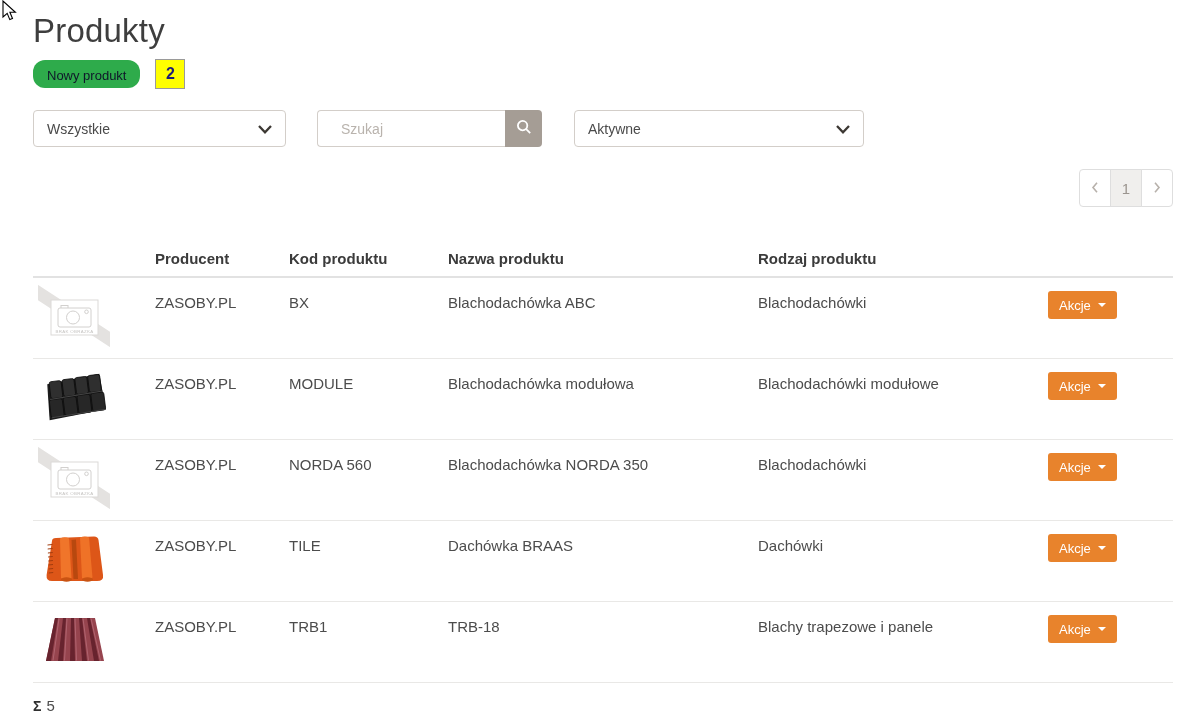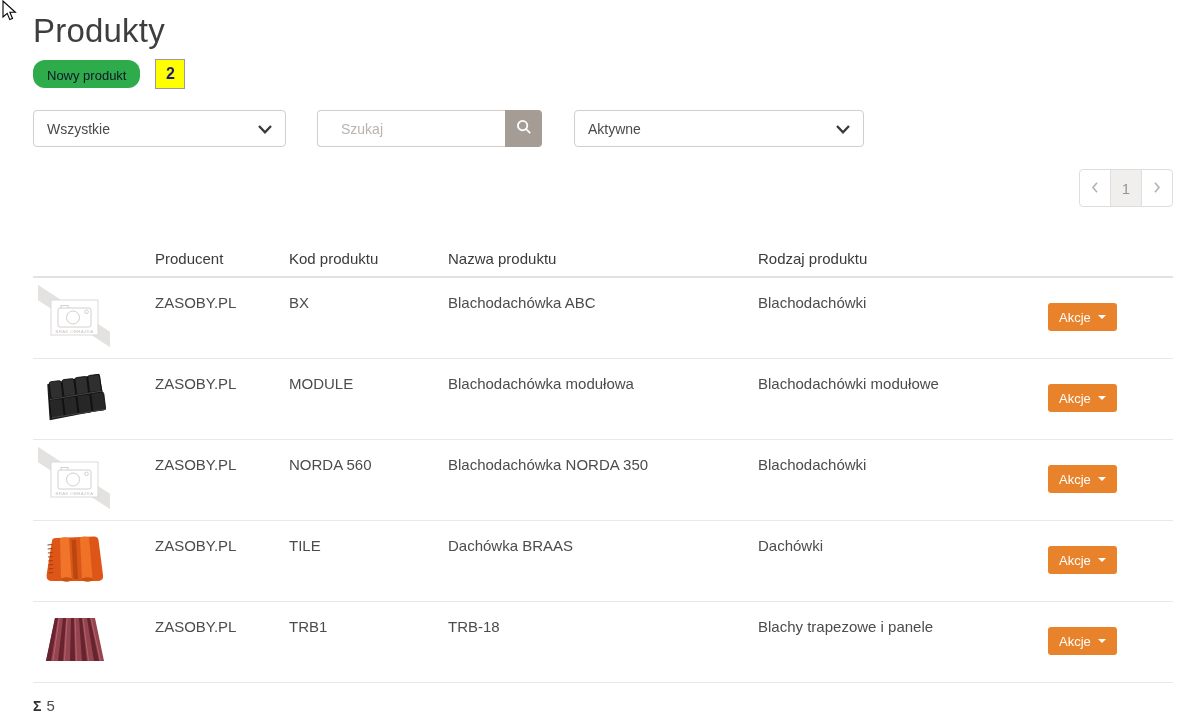--- a/index.html
+++ b/index.html
@@ -37,25 +37,25 @@
   .page-btn { width:32px; height:38px; background:#fff; border:1px solid #dedede; margin-left:-1px;
               display:flex; align-items:center; justify-content:center; font-size:15px; color:#9b958f;
               font-family:inherit; cursor:pointer; }
   .page-btn:first-child { border-radius:4px 0 0 4px; margin-left:0; }
   .page-btn:last-child { border-radius:0 4px 4px 0; }
   .page-btn.active { background:#f0efed; }
 
   .table { margin-top:33px; }
   .thead, .trow { display:grid; grid-template-columns:122px 134px 159px 310px 282px 1fr; }
   .thead { border-bottom:2px solid #e2e2e2; }
-  .th { font-size:15px; font-weight:normal; color:#3b3b3b; padding:10px 10px 9px 0; }
+  .th { font-size:15px; font-weight:bold; color:#3b3b3b; padding:10px 10px 9px 0; }
   .trow { height:81px; border-bottom:1px solid #e9e8e6; }
   .td { font-size:15px; color:#4c4c4c; padding:16px 10px 0 0; line-height:1.25; }
   .td-thumb { display:flex; align-items:center; padding:0 0 0 5px; }
-  .td-action { padding:25px 0 0 8px; }
+  .td-action { padding:13px 0 0 8px; }
   .btn-action { background:var(--orange,#e8832c); color:#fff; border:none; height:28px; padding:0 11px;
                 font-size:13px; border-radius:3px; font-family:inherit; cursor:pointer;
                 display:inline-flex; align-items:center; }
   .caret-down { display:inline-block; width:0; height:0; margin-left:7px;
                 border-left:4px solid transparent; border-right:4px solid transparent;
                 border-top:4.5px solid #fff; }
 
   .summary-row { margin-top:14px; font-size:14px; color:#4c4c4c; display:flex; align-items:baseline; }
   .sigma { font-weight:bold; color:#2f2f2f; font-size:14px; }
   .total { margin-left:5px; font-size:15px; }

